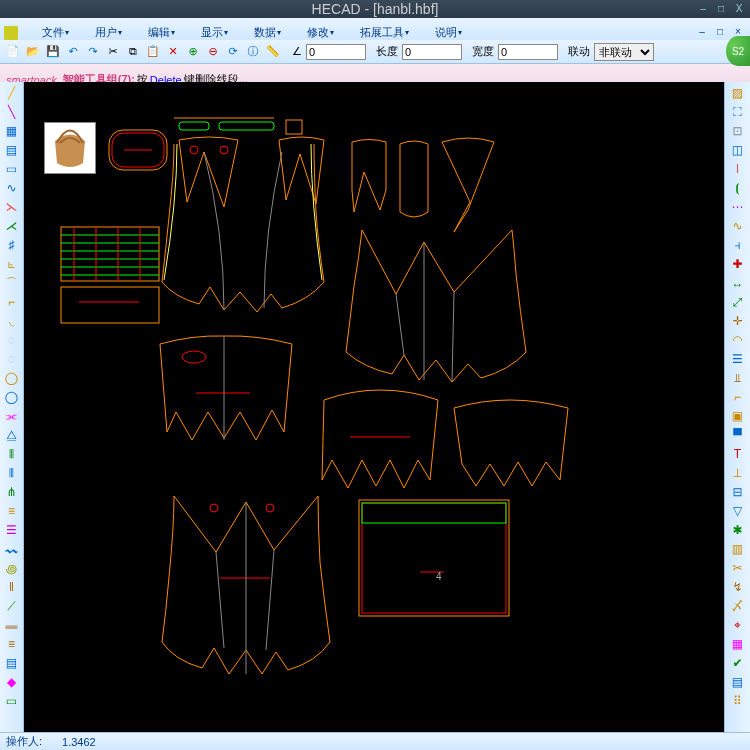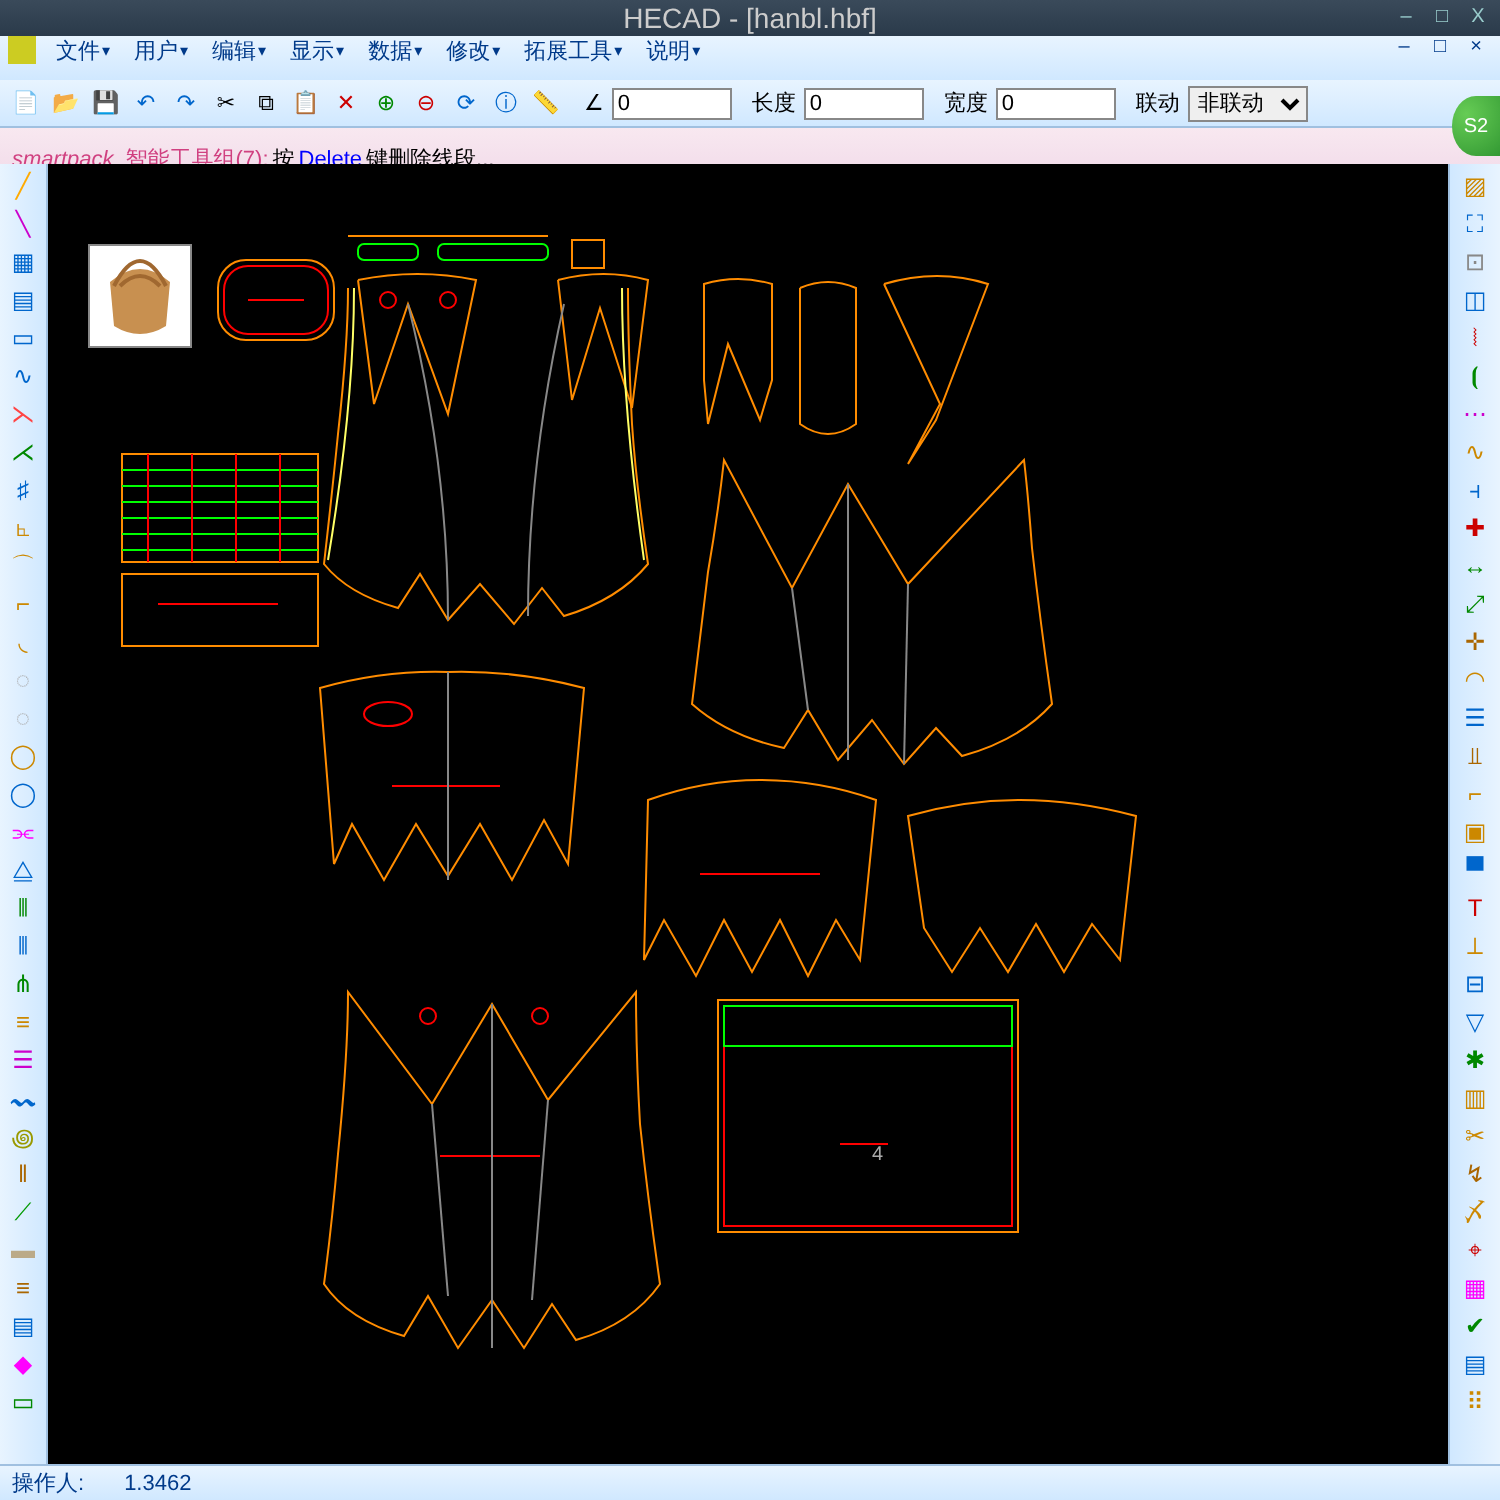--- a/index.html
+++ b/index.html
@@ -1,53 +1,53 @@
 <!DOCTYPE html>
 <html><head>
 <meta charset="utf-8">
 <style>
 * { margin: 0; padding: 0; box-sizing: border-box; }
 body { font-family: "SimSun", Arial, sans-serif; font-size: 11px; background: #000; width: 750px; height: 750px; overflow: hidden; position: relative; }
 .titlebar { background: linear-gradient(#3a4a5a, #2a3a4a); height: 18px; color: #ccc; display: flex; align-items: center; padding: 0 4px; position: relative; }
 .titlebar .title { flex: 1; text-align: center; font-size: 14px; }
 .titlebar .wctrl { display: flex; gap: 4px; position: absolute; right: 4px; }
 .titlebar .wb { width: 14px; height: 12px; color: #9cc; font-size: 10px; text-align: center; line-height: 12px; cursor: pointer; }
-.menubar { background: linear-gradient(#e8f4ff, #d0e8ff); height: 22px; display: flex; align-items: flex-start; padding: 0 4px; gap: 0; font-size: 11px; }
+.menubar { background: linear-gradient(#e8f4ff, #d0e8ff); height: 22px; display: flex; align-items: flex-end; padding: 0 4px; gap: 14px; font-size: 11px; }
 .menubar .appicon { width: 14px; height: 14px; background: #cc2; margin-right: 4px; }
 .menubar .mi { padding: 0 6px; color: #003a8a; cursor: pointer; display: flex; align-items: center; gap: 1px; }
 .menubar .mi .drop { font-size: 8px; color: #003a8a; }
 .menubar .wctrl2 { margin-left: auto; display: flex; gap: 2px; }
 .menubar .wb2 { width: 16px; height: 14px; color: #003a8a; font-size: 10px; text-align: center; cursor: pointer; }
 .toolbar1 { background: linear-gradient(#e8f4ff, #d0e8ff); height: 24px; display: flex; align-items: center; padding: 0 4px; gap: 2px; border-bottom: 1px solid #a0c0e0; }
 .tbtn { width: 18px; height: 18px; display: flex; align-items: center; justify-content: center; cursor: pointer; font-size: 11px; border: 1px solid transparent; }
 .lenbox { display: flex; align-items: center; gap: 4px; margin-left: 8px; font-size: 11px; }
 .lenbox input { width: 60px; height: 16px; border: 1px solid #888; font-size: 11px; padding: 0 2px; }
 .lenbox select { width: 60px; height: 18px; border: 1px solid #888; font-size: 11px; }
 .hintbar { background: linear-gradient(#f8e8f0, #f0d8e8); height: 32px; display: flex; align-items: center; padding: 0 6px; font-size: 11px; gap: 2px; border-bottom: 1px solid #c0a0b0; }
 .hintbar .logo { color: #d04080; font-style: italic; margin-right: 4px; }
-.hintbar .hint-lab { color: #d04080; font-weight: normal; }
+.hintbar .hint-lab { color: #d04080; font-weight: bold; }
 .hintbar .hint-del { color: #0000ff; }
 .workarea { position: absolute; top: 82px; left: 24px; right: 26px; bottom: 18px; background: #000; }
 .lefttb { position: absolute; top: 82px; left: 0; width: 24px; bottom: 18px; background: linear-gradient(to right, #e8f4ff, #d0e8ff); display: flex; flex-direction: column; align-items: center; padding-top: 2px; gap: 1px; border-right: 1px solid #a0c0e0; }
 .lbtn { width: 20px; height: 18px; display: flex; align-items: center; justify-content: center; cursor: pointer; font-size: 12px; }
 .righttb { position: absolute; top: 82px; right: 0; width: 26px; bottom: 18px; background: linear-gradient(to right, #d0e8ff, #e8f4ff); display: flex; flex-direction: column; align-items: center; padding-top: 2px; gap: 1px; border-left: 1px solid #a0c0e0; }
 .optbar { position: absolute; top: 6px; left: 160px; display: flex; align-items: center; gap: 2px; background: #e8e8e8; padding: 2px; z-index: 5; }
 .optbar .optbtn { background: #f0f0f0; border: 1px solid #888; padding: 2px 6px; font-size: 11px; cursor: pointer; }
 .optbar .optbtn.active { background: #fff; border: 1px solid #000; }
 .optbar label { font-size: 11px; margin-left: 4px; }
 .optbar select { font-size: 11px; height: 18px; }
 .optbar input { width: 30px; height: 16px; border: 1px solid #888; font-size: 11px; }
 .swatch { width: 20px; height: 14px; background: #000; border: 1px inset #888; cursor: pointer; }
 .statusbar { position: absolute; bottom: 0; left: 0; right: 0; height: 18px; background: linear-gradient(#e8f4ff, #d0e8ff); display: flex; align-items: center; padding: 0 6px; font-size: 11px; color: #003a8a; border-top: 1px solid #a0c0e0; }
 .statusbar .sb-right { margin-left: auto; display: flex; gap: 4px; }
 .statusbar .sbtab { background: #4a7aaa; color: #fff; padding: 0 6px; height: 14px; line-height: 14px; font-size: 10px; }
 .thumb { position: absolute; top: 40px; left: 20px; width: 52px; height: 52px; background: #fff; border: 1px solid #888; }
 .thumb svg { width: 100%; height: 100%; }
 svg.canvas { width: 100%; height: 100%; }
-.s2btn { position: absolute; right: 0; top: 48px; width: 24px; height: 30px; background: radial-gradient(circle at 30% 30%, #6c5, #393); border-radius: 50% 0 0 50%; color: #fff; font-size: 10px; display: flex; align-items: center; justify-content: center; z-index: 10; }
+.s2btn { position: absolute; right: 0; top: 36px; width: 24px; height: 30px; background: radial-gradient(circle at 30% 30%, #6c5, #393); border-radius: 50% 0 0 50%; color: #fff; font-size: 10px; display: flex; align-items: center; justify-content: center; z-index: 10; }
 </style>
 </head>
 <body>
 
 <div class="titlebar">
   <div class="title">HECAD - [hanbl.hbf]</div>
   <div class="wctrl">
     <div class="wb">–</div>
     <div class="wb">□</div>
     <div class="wb">X</div>

